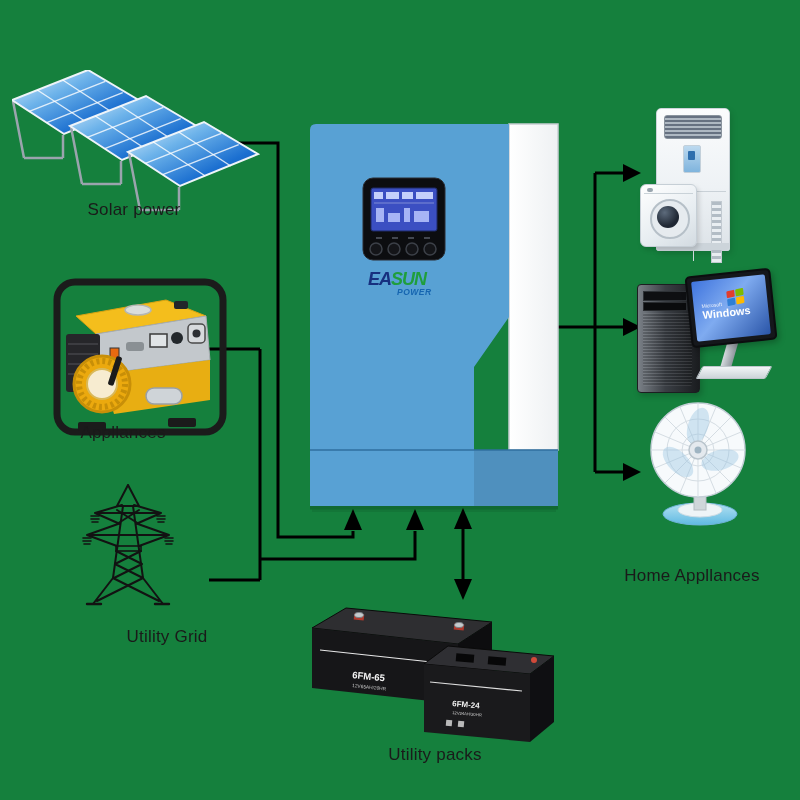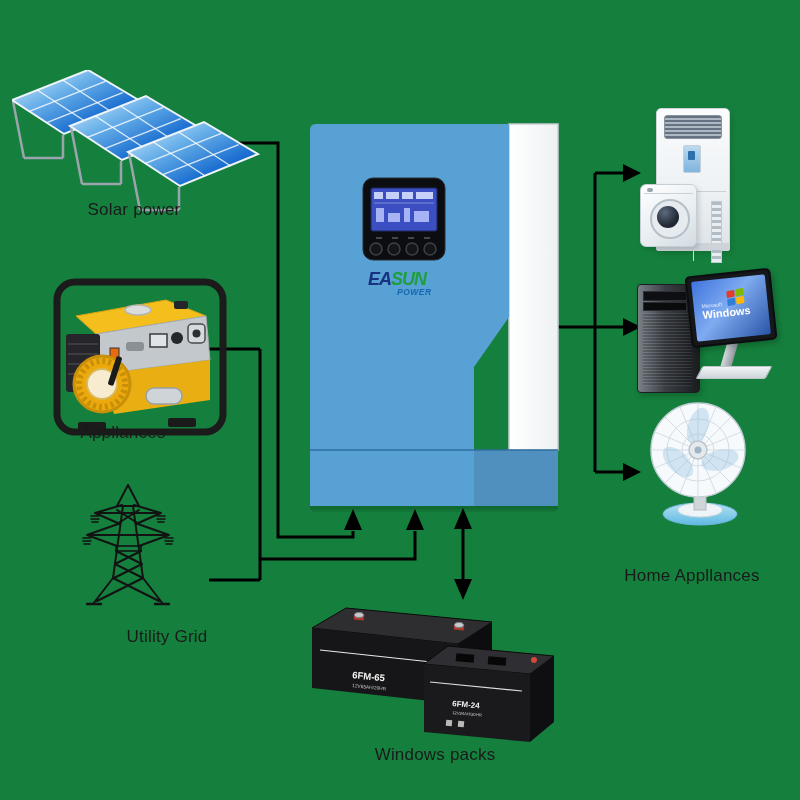--- a/index.html
+++ b/index.html
@@ -275,15 +275,15 @@
       <rect x="38" y="24" width="18" height="8" fill="#070708" transform="rotate(5 47 28)"></rect>
       <rect x="70" y="27" width="18" height="8" fill="#070708" transform="rotate(5 79 31)"></rect>
       <circle cx="116" cy="30" r="3" fill="#d14a3a"></circle>
       <path d="M12,52 L104,61" stroke="#dddddd" stroke-width="1.1"></path>
       <text x="34" y="76" font-size="8" font-weight="bold" fill="#efefef" transform="rotate(5 34 76)" font-family="Liberation Sans, sans-serif">6FM-24</text>
       <text x="34" y="84" font-size="4.2" fill="#c6c6c6" transform="rotate(5 34 84)" font-family="Liberation Sans, sans-serif">12V24AH/20HR</text>
       <rect x="28" y="90" width="6" height="6" fill="#b9b9b9" transform="rotate(5 31 93)"></rect>
       <rect x="40" y="91" width="6" height="6" fill="#b9b9b9" transform="rotate(5 43 94)"></rect>
     </g>
   </svg>
-  <div class="node-label" style="left:435px;top:745px;">Windows packs</div>
+  <div class="node-label" style="left:435px;top:745px;">Utility packs</div>
 
 </div>
 
 </body></html>

